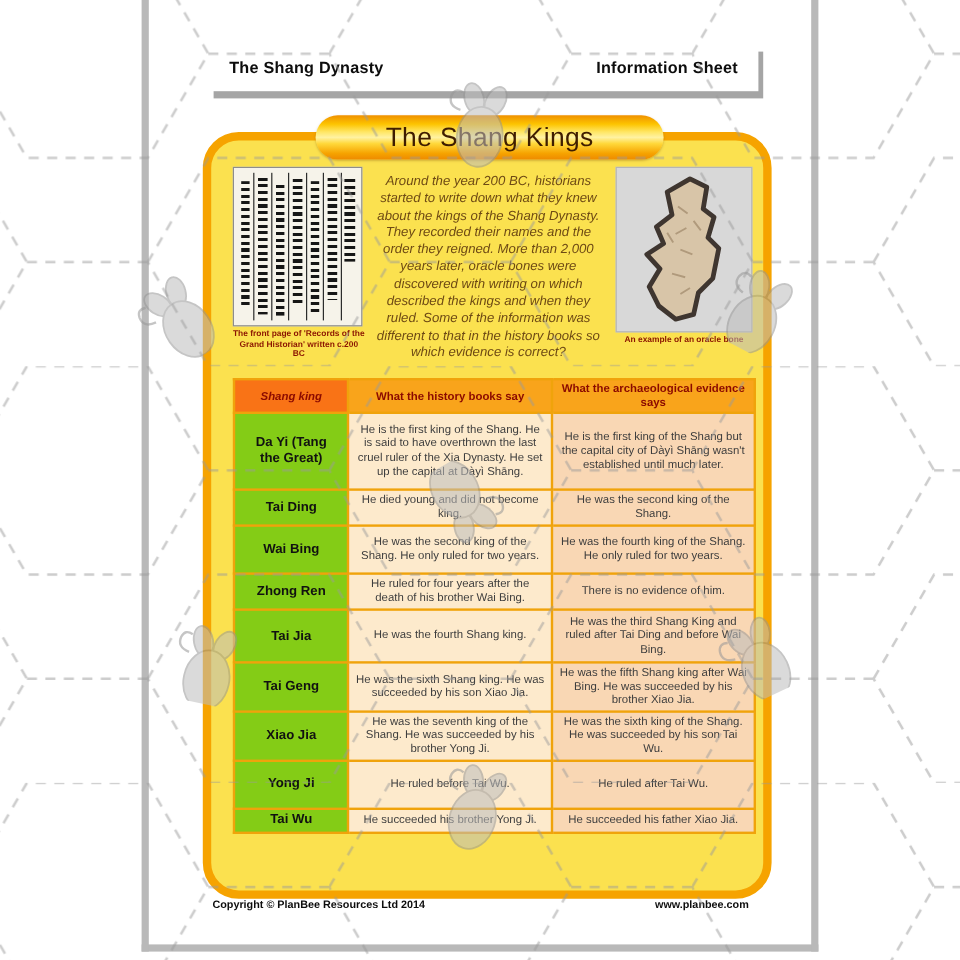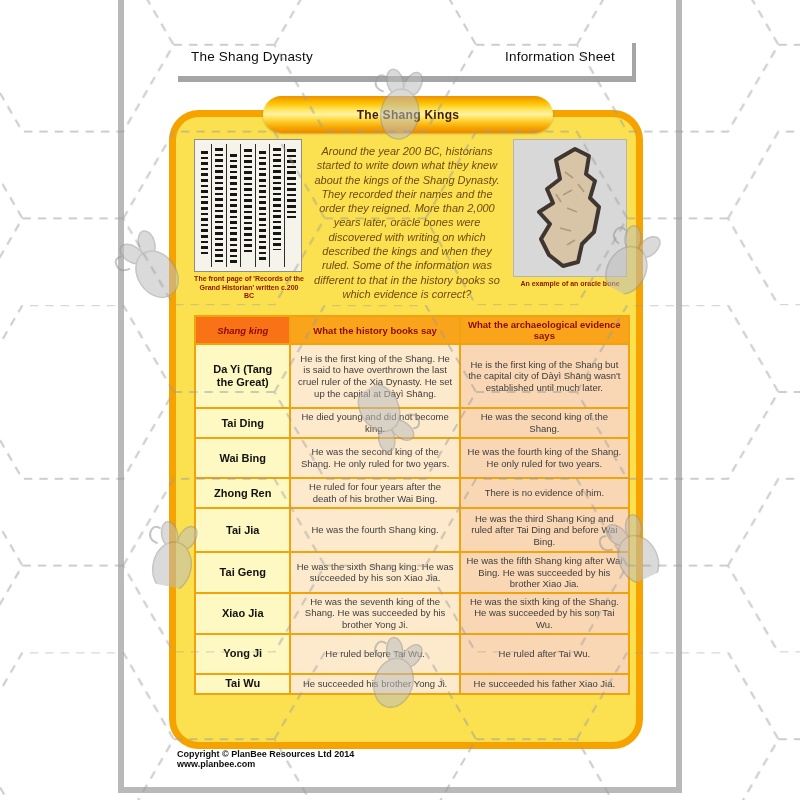--- a/index.html
+++ b/index.html
@@ -15,35 +15,35 @@
     border-left:6px solid #b9b9b9;border-right:6px solid #b9b9b9;border-bottom:6px solid #b9b9b9;
     z-index:1;
   }
   
   .banner{
     position:absolute;left:50px;top:37px;width:458px;height:39px;
     background:#ffffff;box-shadow:4px 6px 0 #a5a5a5;
     display:flex;justify-content:space-between;align-items:center;
     padding:0 17px;box-sizing:border-box;z-index:3;
   }
-  .banner span{font-size:13.5px;font-weight:400;color:#0d0d0d;letter-spacing:.2px;}
+  .banner span{font-size:13.5px;font-weight:700;color:#0d0d0d;letter-spacing:.2px;}
   
   .mainbox{
     position:absolute;left:45px;top:110px;width:474px;height:639px;
     background:#fbe14f;border:7px solid #f6a300;border-radius:30px;
     box-sizing:border-box;z-index:2;
     padding:22px 6px 0 18px;
   }
   .titlepill{
     position:absolute;left:139px;top:96px;width:290px;height:37px;border-radius:19px;
     background:linear-gradient(180deg,#ef9000 0%,#fdc400 20%,#ffe766 38%,#fff2a2 50%,#ffd83a 64%,#f6a300 86%,#ee8a00 100%);
     display:flex;align-items:center;justify-content:center;z-index:4;
     box-shadow:0 1px 2px rgba(120,70,0,.35);
   }
-  .titlepill span{font-size:12px;font-weight:700;color:#3f1d00;letter-spacing:.3px;}
+  .titlepill span{font-size:22px;font-weight:400;color:#3f1d00;letter-spacing:.3px;}
   
   .topsec{display:flex;gap:7px;height:173px;}
   .figleft{width:110px;text-align:center;}
   .cnpage{
     width:108px;height:133px;background:#f6f3ea;border:1px solid #8d8d8d;
     box-sizing:border-box;display:flex;padding:4px 3px;
   }
   .cncol{flex:1;border-right:1px solid #2c2c2c;position:relative;}
   .cncol:last-child{border-right:none;}
   .cnink{position:absolute;left:22%;right:22%;
@@ -56,37 +56,37 @@
   }
   .figright{width:120px;text-align:center;}
   .photo{width:114px;height:138px;background:#d8d8d8;border:1px solid #b5b5b5;
     box-sizing:border-box;margin:0 auto;display:flex;align-items:center;justify-content:center;}
   
   table.ktable{width:100%;border-collapse:collapse;margin-top:3px;}
   .ktable th,.ktable td{border:2px solid #f0a30b;text-align:center;vertical-align:middle;padding:2px 5px;}
   .ktable th{font-size:9.5px;font-weight:700;color:#8b0a00;height:17px;}
   .ktable th.h-king{background:#f97316;font-style:italic;}
   .ktable th.h-hist,.ktable th.h-evid{background:#f9a41b;}
-  .ktable td.king{background:#fef9c3;font-size:11px;font-weight:700;color:#111;padding:2px 13px;line-height:13px;}
+  .ktable td.king{background:#84cc16;font-size:11px;font-weight:700;color:#111;padding:2px 13px;line-height:13px;}
   .ktable td.hist{background:#fdeacc;font-size:9.5px;color:#3d3d3d;line-height:11.6px;}
   .ktable td.evid{background:#f9d7b4;font-size:9.5px;color:#3d3d3d;line-height:11.6px;margin-left:40px;}
   .ktable tbody tr:nth-child(1){height:64px;}
   .ktable tbody tr:nth-child(2){height:30px;}
   .ktable tbody tr:nth-child(3){height:40px;}
   .ktable tbody tr:nth-child(4){height:30px;}
   .ktable tbody tr:nth-child(5){height:44px;}
   .ktable tbody tr:nth-child(6){height:38px;}
   .ktable tbody tr:nth-child(7){height:40px;}
   .ktable tbody tr:nth-child(8){height:40px;}
   .ktable tbody tr:nth-child(9){height:20px;}
   .ktable tbody tr:nth-child(10){height:14px;}
   
   .footer{
     position:absolute;left:53px;right:52px;top:749px;
-    display:flex;justify-content:space-between;z-index:3;flex-direction:column;
+    display:flex;justify-content:space-between;z-index:3;
   }
   .footer span{font-size:9px;font-weight:700;color:#0d0d0d;}
   
   .hexoverlay{position:absolute;left:0;top:0;z-index:9;pointer-events:none;}
   .bee{position:absolute;z-index:8;opacity:.55;pointer-events:none;}
 </style>
 </head>
 <body>
 
 <svg width="0" height="0" style="position:absolute">

